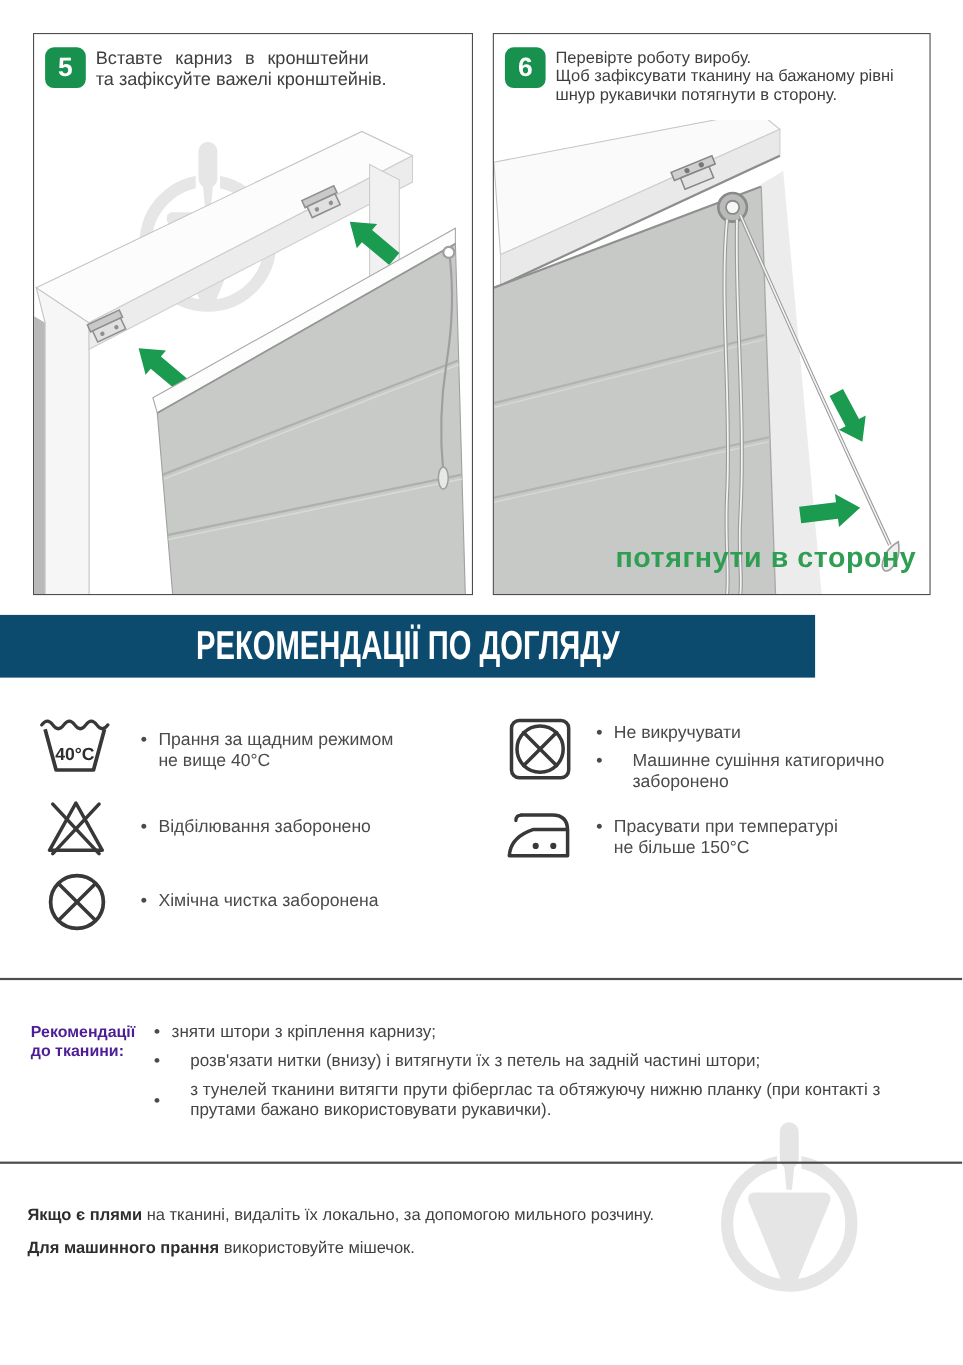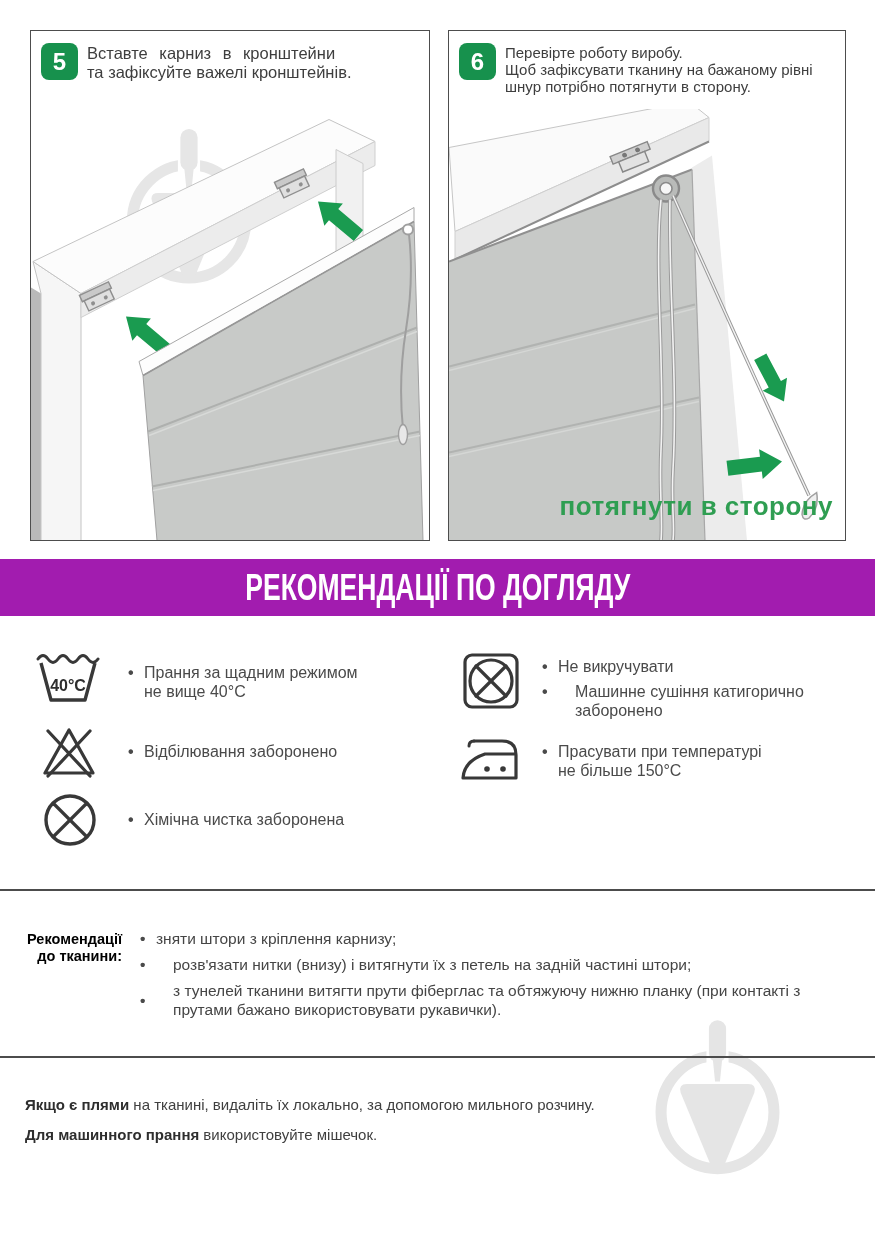--- a/index.html
+++ b/index.html
@@ -20,43 +20,43 @@
   .p6 .step-text{font-size:15px;line-height:17px;}
   .illus{position:absolute;left:0;top:78px;width:100%;height:432px;}
   .wm{position:absolute;pointer-events:none;}
   .wm.p5wm{left:88px;top:98px;width:140px;height:160px;}
   .caption{
     position:absolute;left:0;right:12px;top:460px;text-align:right;
     font-size:26px;font-weight:bold;color:#2f9e52;letter-spacing:0.5px;
   }
   
   .banner{
-    position:absolute;left:0;top:559px;width:875px;height:57px;background:#a21caf;
+    position:absolute;left:0;top:559px;width:741px;height:57px;background:#0c4a6e;
     display:flex;align-items:center;justify-content:center;
   }
   .banner span{
     color:#ffffff;font-weight:bold;font-size:34px;letter-spacing:0px;
     display:inline-block;transform:scale(0.78,1.08);white-space:nowrap;
   }
   
   .icon-box{position:absolute;}
   .care-text{position:absolute;font-size:16px;line-height:19px;color:#4a4a4a;}
   .dotline{display:flex;align-items:flex-start;}
   .dot{width:16px;flex:0 0 16px;font-weight:bold;color:#4a4a4a;}
   .dot::before{content:"\2022";}
   .dotline + .dotline{margin-top:6px;gap:17px;}
   .nowrap{white-space:nowrap;}
   
   .divider{position:absolute;left:0;width:875px;height:2px;background:#4c4c4c;z-index:2;}
   .d1{top:889px;}
   .d2{top:1056px;}
   
   .wash-label{
-    position:absolute;left:6px;top:931px;width:116px;text-align:right;
-    font-size:14.5px;font-weight:bold;line-height:16.5px;color:#000000;
+    position:absolute;left:28px;top:931px;width:116px;
+    font-size:14.5px;font-weight:bold;line-height:16.5px;color:#4c1d95;
   }
   .wash-bullets{position:absolute;left:140px;top:929px;width:722px;font-size:15.5px;line-height:19px;color:#454545;z-index:1;}
   .wash-bullets .dotline + .dotline{margin-top:7px;align-items:center;}
   
   .footer{position:absolute;left:25px;top:1090px;width:840px;font-size:15px;line-height:29.5px;color:#3f3f3f;z-index:1;}
   .footer b{color:#2e2e2e;}
   .footer div{white-space:nowrap;}
   .wm.bottomwm{left:650px;top:1020px;width:135px;height:160px;z-index:0;}
   svg text{font-family:"Liberation Sans","DejaVu Sans",sans-serif;}
 </style>
@@ -126,21 +126,21 @@
       <path d="M378,125 q5,45 -3,95 t-3,100" fill="none" stroke="#9f9f9f" stroke-width="2"></path>
       <ellipse cx="372" cy="325" rx="4.5" ry="10" fill="#e8e8e8" stroke="#9f9f9f" stroke-width="1.4"></ellipse>
     </svg>
   </div>
 
   <div class="panel p6">
     <div class="badge">6</div>
     <div class="step-text">
       <div>Перевірте роботу виробу.</div>
       <div>Щоб зафіксувати тканину на бажаному рівні</div>
-      <div>шнур потрібно потягнути в сторону.</div>
+      <div>шнур рукавички потягнути в сторону.</div>
     </div>
     <svg class="illus" viewBox="0 0 396 431">
 
       <polygon points="243,58 263,46 298,431 243,431" fill="#ececec"></polygon>
 
       <polygon points="0,38 240,-8 260,8 6,122" fill="#fafafa" stroke="#c6c6c6" stroke-width="1"></polygon>
       <polygon points="6,122 260,8 260,32 6,150" fill="#e9e9e9" stroke="#cfcfcf" stroke-width="1"></polygon>
       <line x1="6" y1="150" x2="260" y2="32" stroke="#8d8d8d" stroke-width="2"></line>
 
       <g transform="translate(183,48) rotate(-22)">

